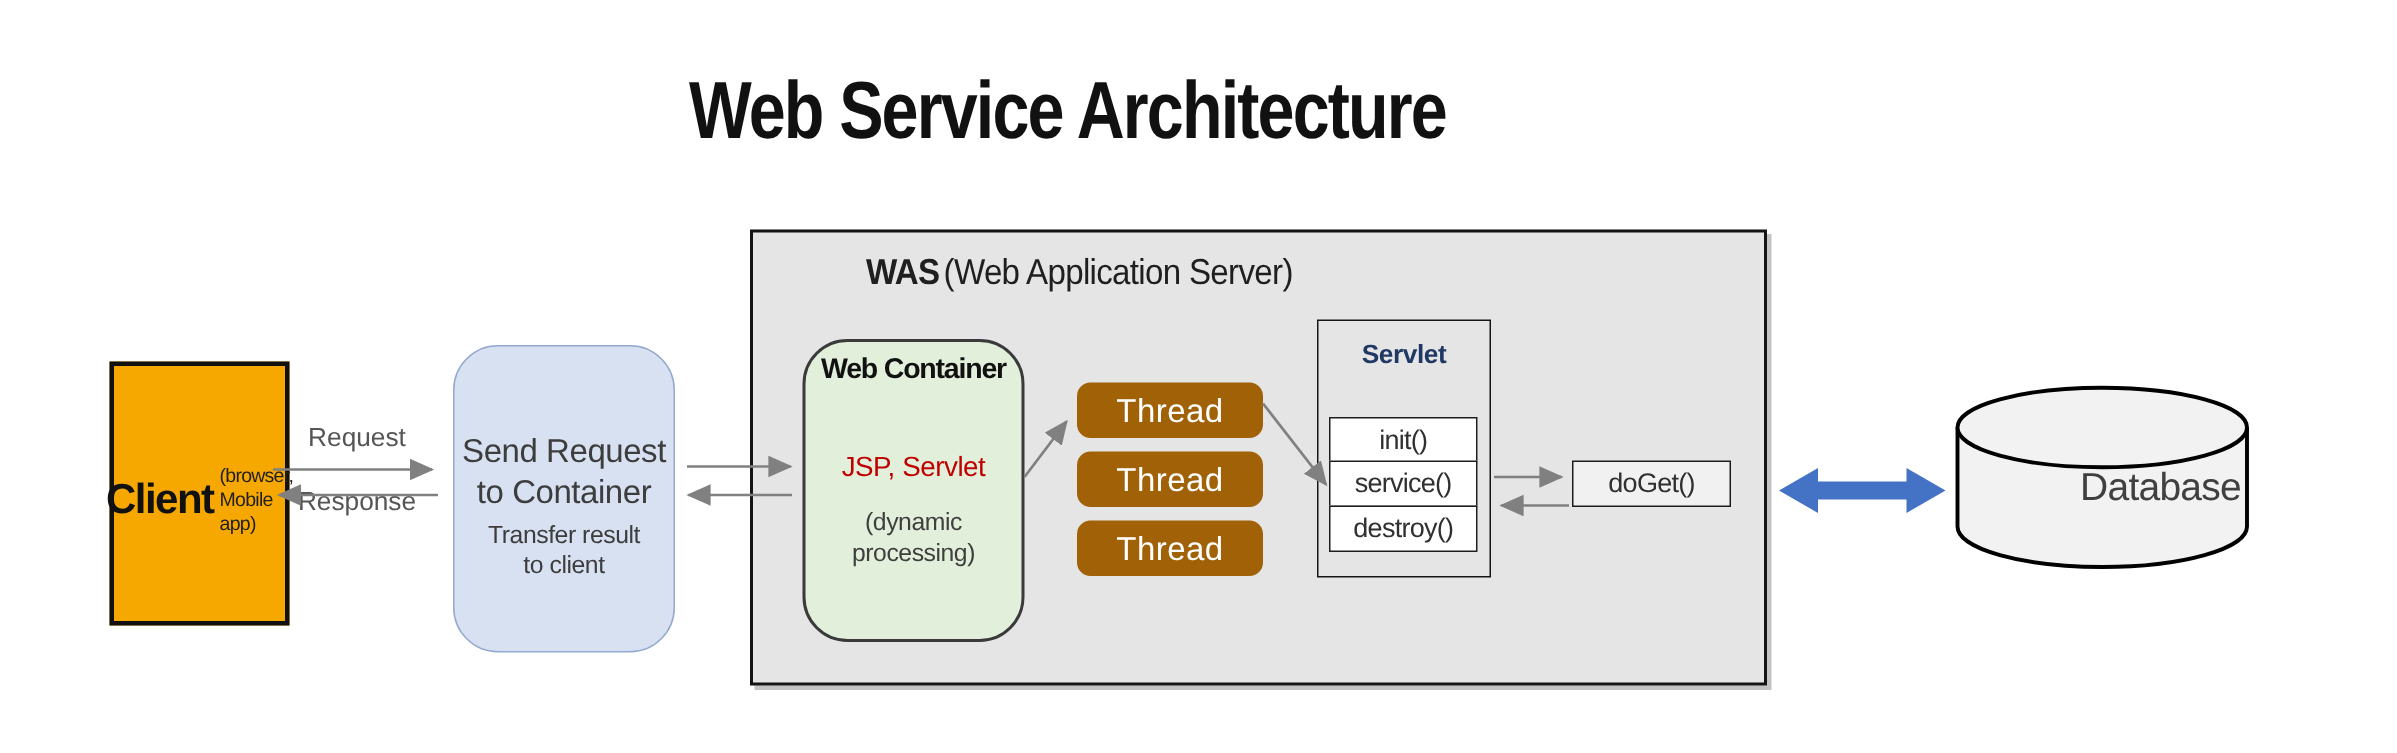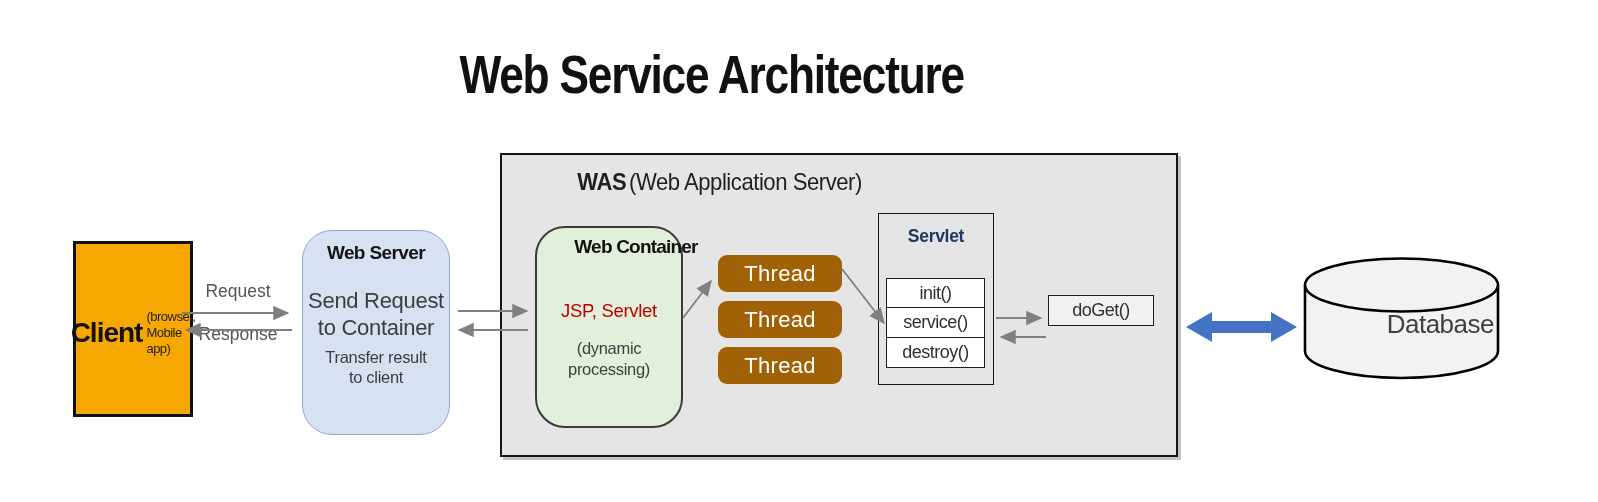--- a/index.html
+++ b/index.html
@@ -31,21 +31,21 @@
 
   
   .was-box{left:500px;top:153px;width:678px;height:304px;background:#E5E5E5;border:2.5px solid #141414;z-index:1;box-shadow:3px 3px 0 #c3c3c3;}
   .was-header{left:540px;top:167px;width:360px;height:30px;display:flex;align-items:center;justify-content:center;z-index:3;}
   .was-header-inner{display:inline-block;transform:scaleX(0.92);transform-origin:center;white-space:nowrap;font-size:24px;color:#1f1f1f;letter-spacing:-0.5px;}
   .was-abbr{font-weight:700;}
   .was-full{font-weight:400;margin-left:3px;}
 
   
   .container-box{left:535px;top:226px;width:148px;height:202px;background:#E2EFDA;border:2px solid #3a3a3a;border-radius:30px;z-index:2;}
-  .wc-title{position:absolute;left:0;top:8px;width:100%;text-align:center;font-size:19px;font-weight:700;color:#111111;letter-spacing:-0.8px;padding-left:27px;}
+  .wc-title{position:absolute;left:0;top:8px;width:100%;text-align:center;font-size:19px;font-weight:700;color:#111111;letter-spacing:-0.8px;}
   .wc-tech{position:absolute;left:0;top:72px;width:100%;text-align:center;font-size:18.5px;color:#C00000;letter-spacing:-0.3px;}
   .wc-note{position:absolute;left:0;top:110px;width:100%;text-align:center;font-size:16.5px;color:#3f3f3f;line-height:1.28;white-space:pre-line;letter-spacing:-0.3px;}
 
   
   .thread-box{left:718px;width:124px;height:37px;background:#a16207;border-radius:9px;color:#ffffff;
     display:flex;align-items:center;justify-content:center;font-size:22px;letter-spacing:0.3px;z-index:2;}
   .thread-1{top:255px;}
   .thread-2{top:301px;}
   .thread-3{top:347px;}
 
@@ -54,21 +54,21 @@
   .servlet-title{position:absolute;left:0;top:12px;width:100%;text-align:center;font-size:17.5px;font-weight:700;color:#1F3864;letter-spacing:-0.3px;}
   .method-table{position:absolute;left:7px;top:64px;width:99px;}
   .m-cell{box-sizing:border-box;height:31px;background:#ffffff;border:1.6px solid #1d1d1d;margin-top:-1.6px;
     display:flex;align-items:center;justify-content:center;font-size:18px;color:#303030;letter-spacing:-0.5px;}
   .m-cell:first-child{margin-top:0;}
 
   
   .handler-table{left:1048px;top:295px;width:106px;z-index:2;}
   .h-cell{box-sizing:border-box;height:31px;background:#F1F1F1;border:1.6px solid #1d1d1d;margin-top:-1.6px;
     display:flex;align-items:center;justify-content:center;font-size:18px;color:#303030;letter-spacing:-0.5px;}
-  .h-cell:first-child{margin-top:0;}
+  .h-cell:first-child{margin-top:12px;}
 
   
   .db-conn-label{left:1180px;top:261px;width:115px;text-align:center;font-size:17px;color:#404040;line-height:1.28;white-space:pre-line;z-index:3;}
   .database-label{left:1309px;top:309px;width:185px;text-align:right;font-size:26px;color:#404040;letter-spacing:-0.5px;z-index:6;}
 
   
   .overlay{position:absolute;left:0;top:0;width:1598px;height:502px;z-index:5;pointer-events:none;}
 </style>
 </head>
 <body>
@@ -89,21 +89,20 @@
   <div class="abs client-box">
     <div class="client-title">Client</div>
     <div class="client-sub">(browser,
 Mobile app)</div>
   </div>
 
   <div class="abs request-label">Request</div>
   <div class="abs response-label">Response</div>
 
   <div class="abs webserver-box">
-    <div class="ws-title">Web Server</div>
     <div class="ws-body1">Send Request
 to Container</div>
     <div class="ws-body2">Transfer result
 to client</div>
   </div>
 
   <div class="abs container-box">
     <div class="wc-title">Web Container</div>
     <div class="wc-tech">JSP, Servlet</div>
     <div class="wc-note">(dynamic

